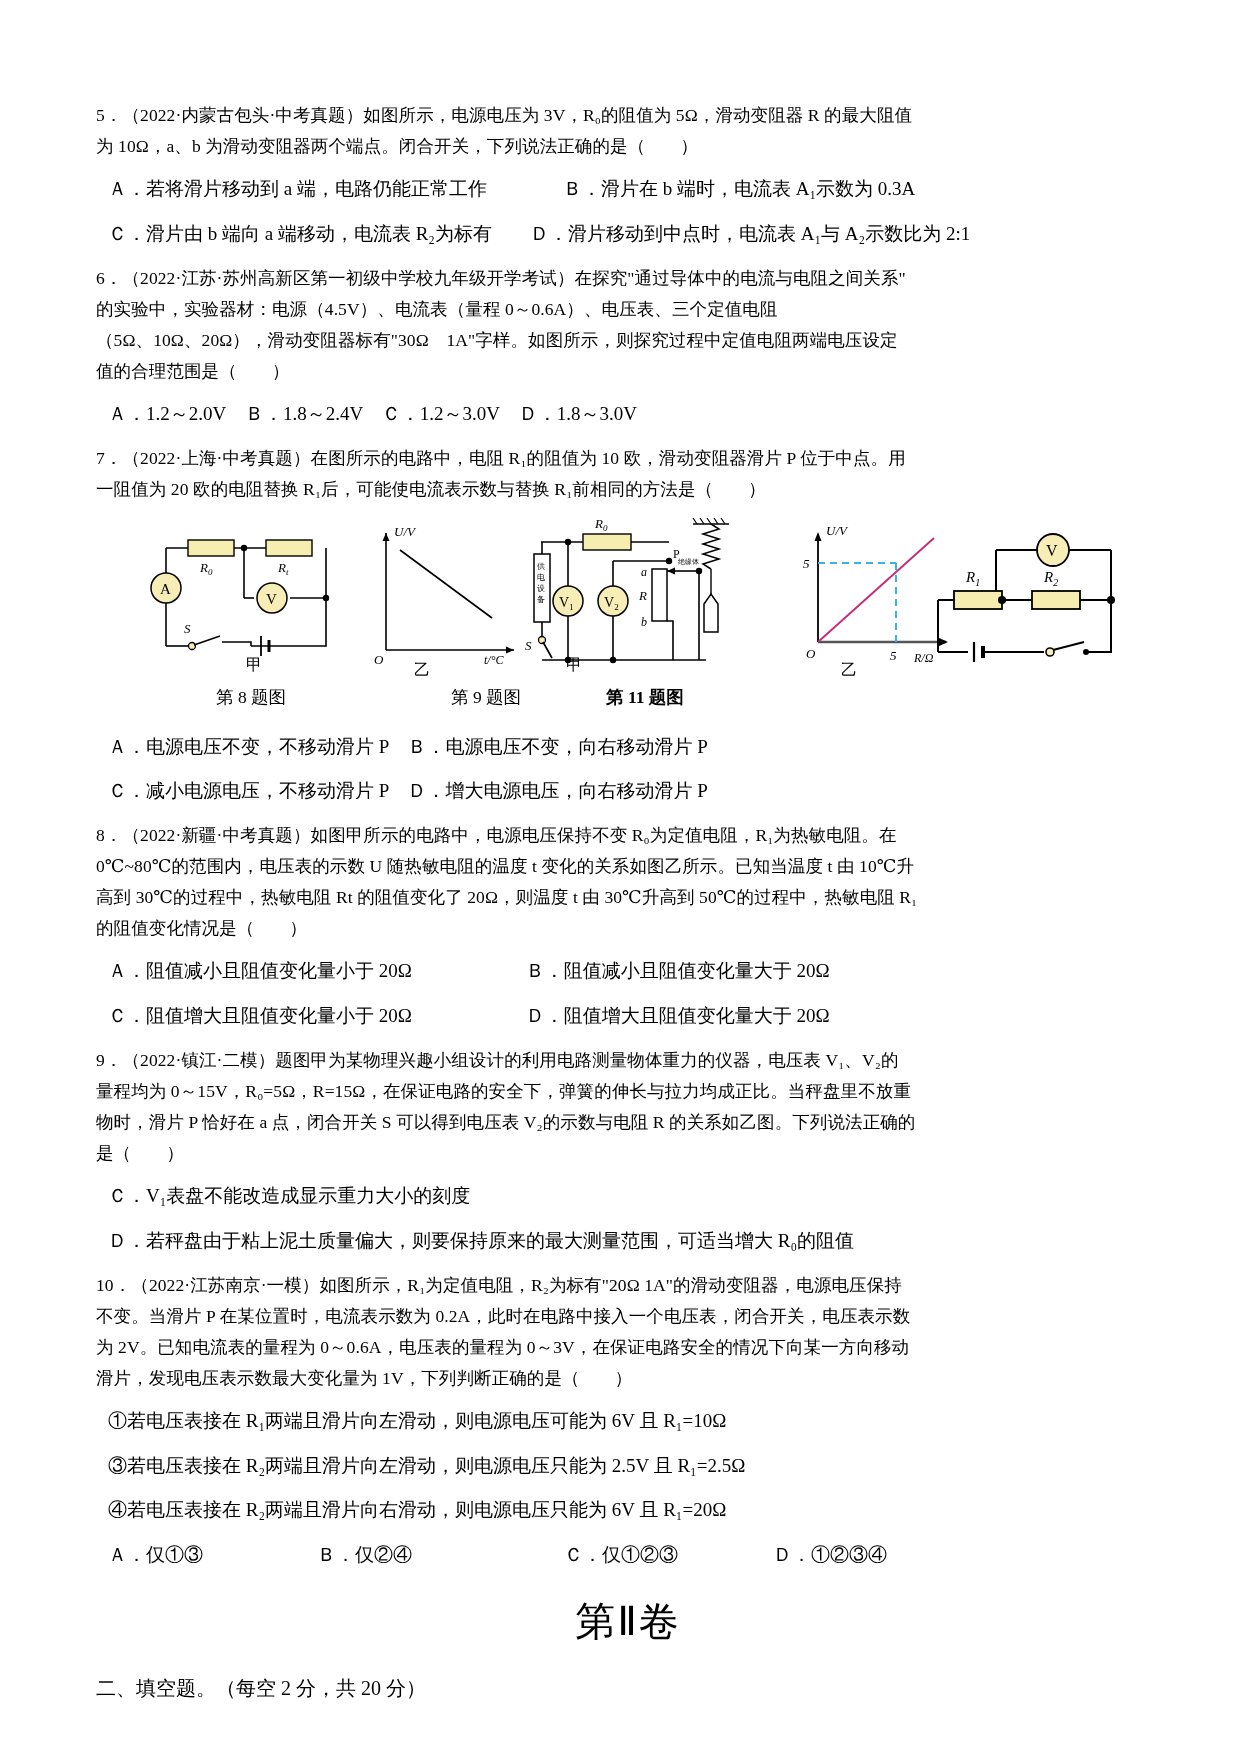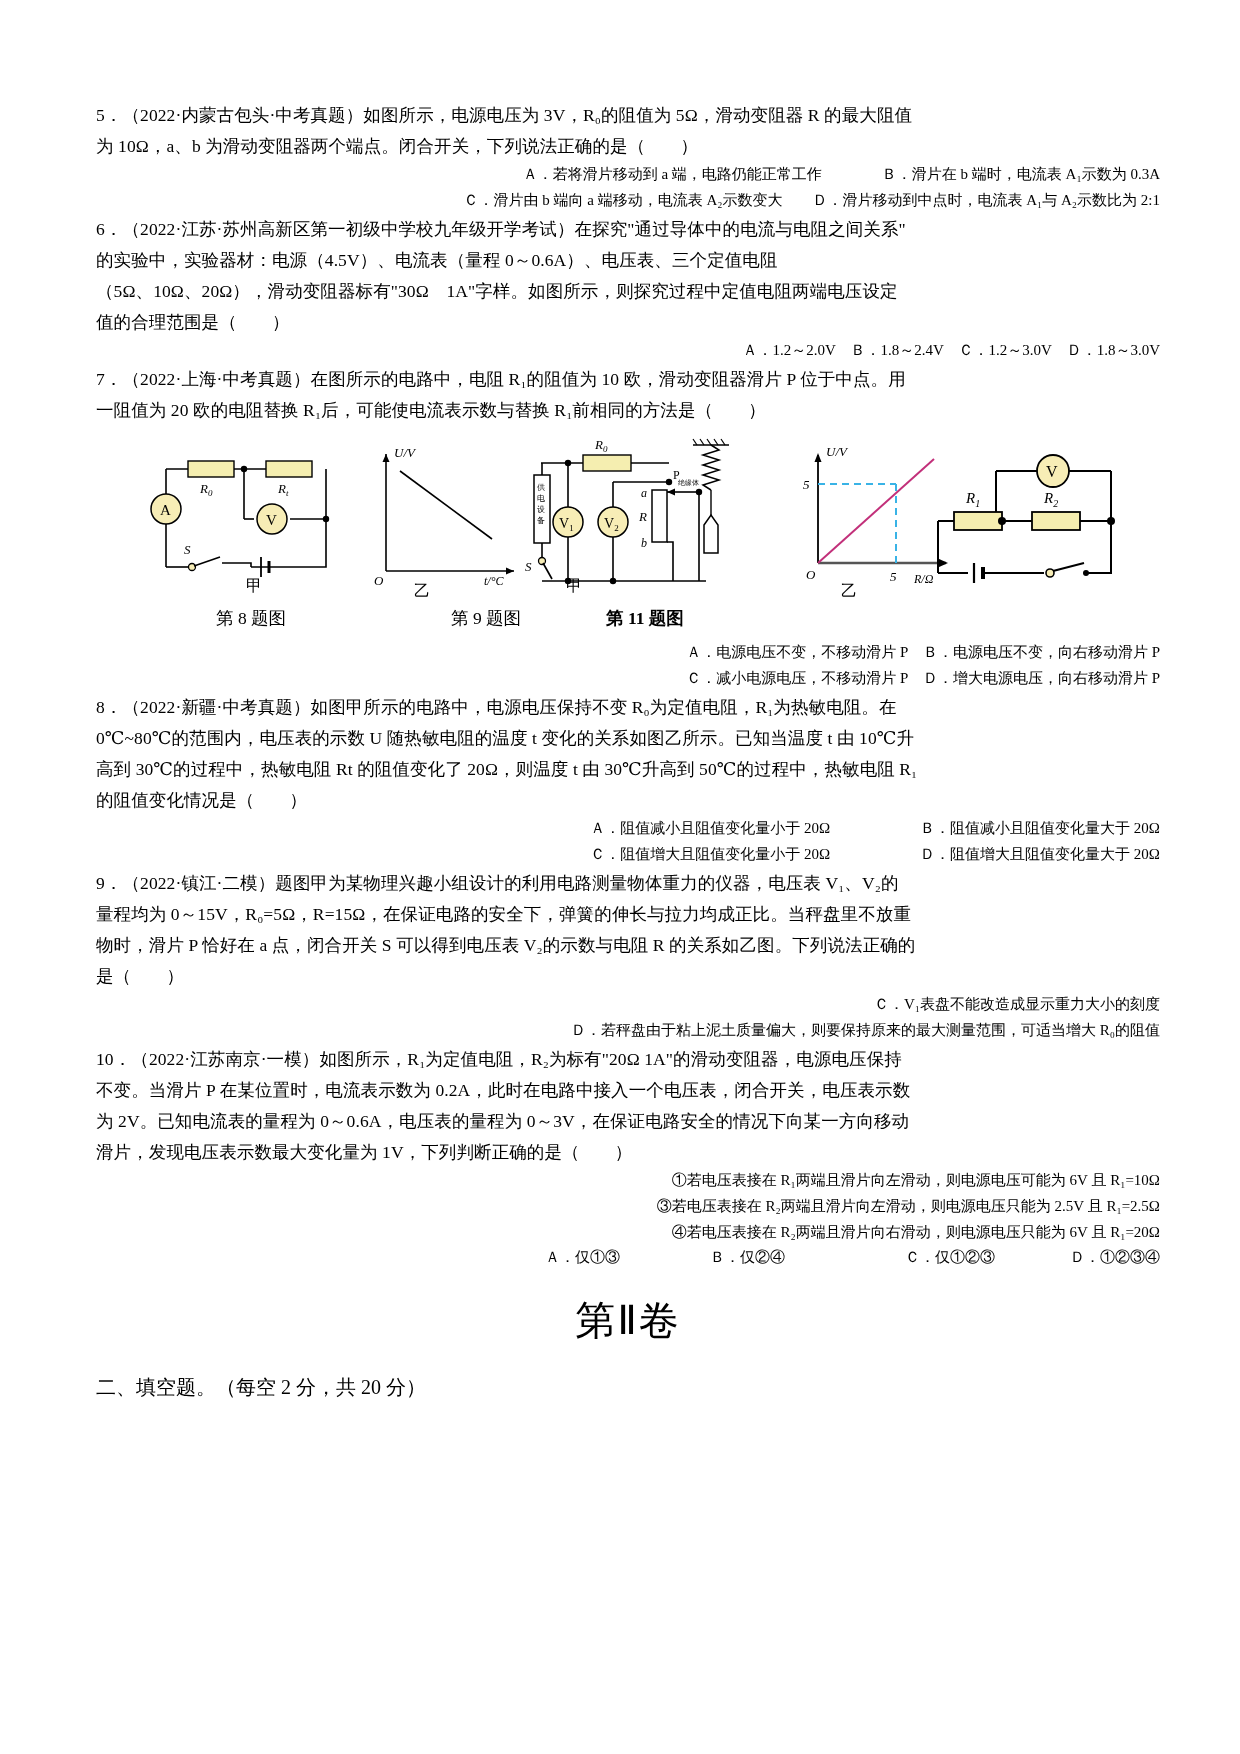--- a/index.html
+++ b/index.html
@@ -16,25 +16,24 @@
     width:1064px;
   }
   .q{
     font-size:17.5px;
     line-height:1.72;
     text-align:justify;
     margin:0 0 1px 0;
     letter-spacing:0.1px;
   }
   .opts{
-    font-size:15px;
+    font-size:19px;
     line-height:1.72;
-    margin:0;
+    margin:12px;
     white-space:pre-wrap;
-    text-align:right;
   }
   .figrow{
     position:relative;
     height:175px;
     margin-top:6px;
     margin-bottom:0px;
   }
   .caprow{
     position:relative;
     height:34px;
@@ -59,21 +58,21 @@
 </style>
 </head>
 <body>
 
 <div class="page">
 
   <div>
     <p class="q"><span>5</span>．<span>（2022·内蒙古包头·中考真题）</span><span>如图所示，电源电压为 3V，R₀的阻值为 5Ω，滑动变阻器 R 的最大阻值</span></p>
     <p class="q">为 10Ω，a、b 为滑动变阻器两个端点。闭合开关，下列说法正确的是（　　）</p>
     <p class="opts">Ａ．若将滑片移动到 a 端，电路仍能正常工作　　　　Ｂ．滑片在 b 端时，电流表 A₁示数为 0.3A</p>
-    <p class="opts">Ｃ．滑片由 b 端向 a 端移动，电流表 A₂示数变大　　Ｄ．滑片移动到中点时，电流表 A₁与 A₂示数比为 2:1</p>
+    <p class="opts">Ｃ．滑片由 b 端向 a 端移动，电流表 R₂为标有　　Ｄ．滑片移动到中点时，电流表 A₁与 A₂示数比为 2:1</p>
   </div>
 
   <div>
     <p class="q"><span>6</span>．<span>（2022·江苏·苏州高新区第一初级中学校九年级开学考试）</span><span>在探究"通过导体中的电流与电阻之间关系"</span></p>
     <p class="q">的实验中，实验器材：电源（4.5V）、电流表（量程 0～0.6A）、电压表、三个定值电阻</p>
     <p class="q">（5Ω、10Ω、20Ω），滑动变阻器标有"30Ω　1A"字样。如图所示，则探究过程中定值电阻两端电压设定</p>
     <p class="q">值的合理范围是（　　）</p>
     <p class="opts">Ａ．1.2～2.0V　Ｂ．1.8～2.4V　Ｃ．1.2～3.0V　Ｄ．1.8～3.0V</p>
   </div>
 

